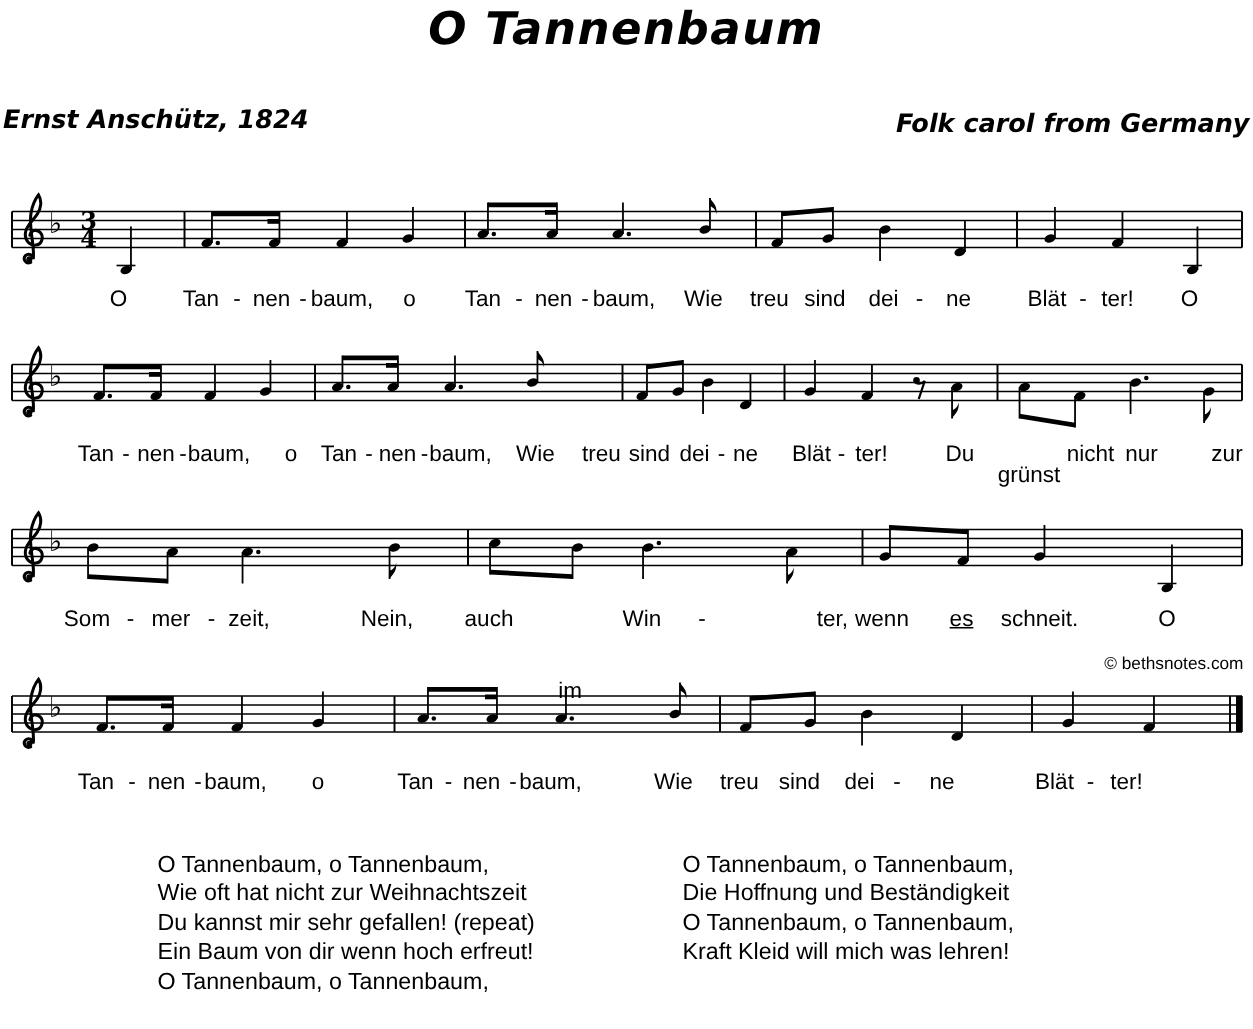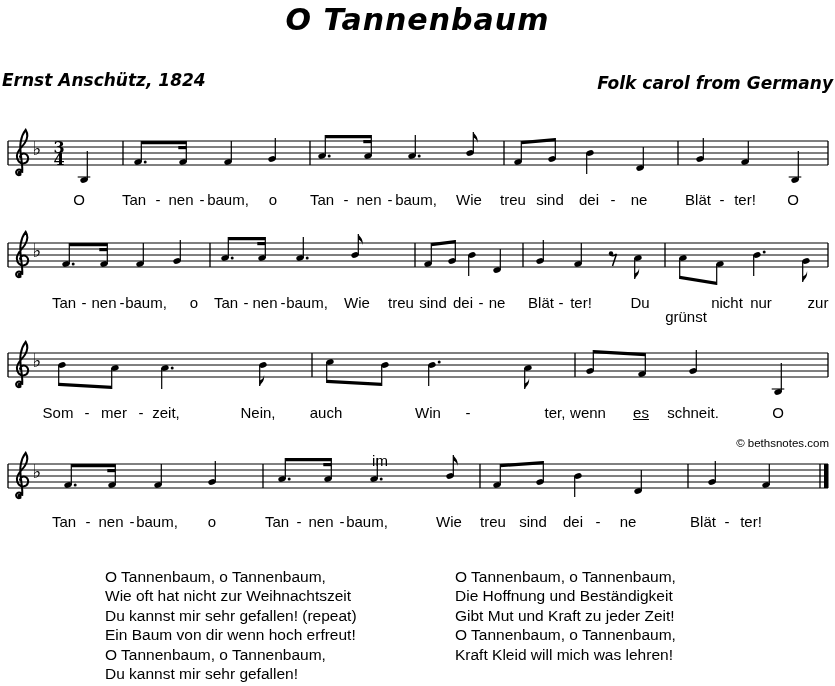--- a/index.html
+++ b/index.html
@@ -474,21 +474,19 @@
     <span class="syl" style="left: 727px; top: 513px;">-</span>
     <span class="syl" style="left: 751px; top: 513px;">ter!</span>
   </div>
 
 <div class="verse verse-left" id="verse-left">
     <div>O Tannenbaum, o Tannenbaum,</div>
     <div>Wie oft hat nicht zur Weihnachtszeit</div>
     <div>Du kannst mir sehr gefallen! (repeat)</div>
     <div>Ein Baum von dir wenn hoch erfreut!</div>
     <div>O Tannenbaum, o Tannenbaum,</div>
-    <div>Du kannst mir sehr gefallen!</div>
   </div>
 <div class="verse verse-right" id="verse-right">
     <div>O Tannenbaum, o Tannenbaum,</div>
     <div>Die Hoffnung und Beständigkeit</div>
-    <div>Gibt Mut und Kraft zu jeder Zeit!</div>
     <div>O Tannenbaum, o Tannenbaum,</div>
     <div>Kraft Kleid will mich was lehren!</div>
   </div>
 
 </body></html>

